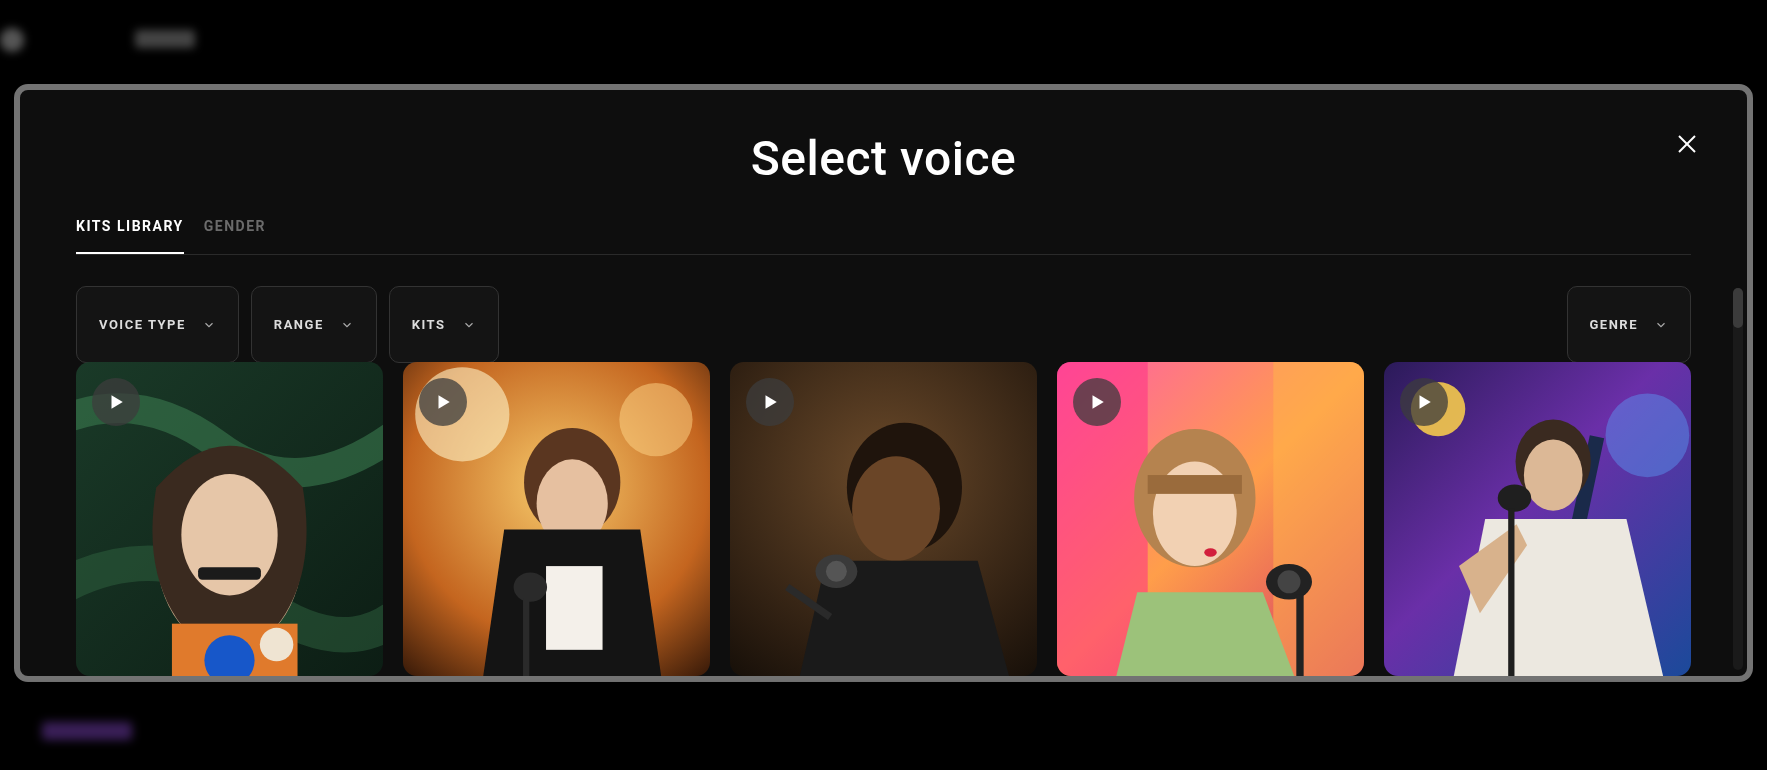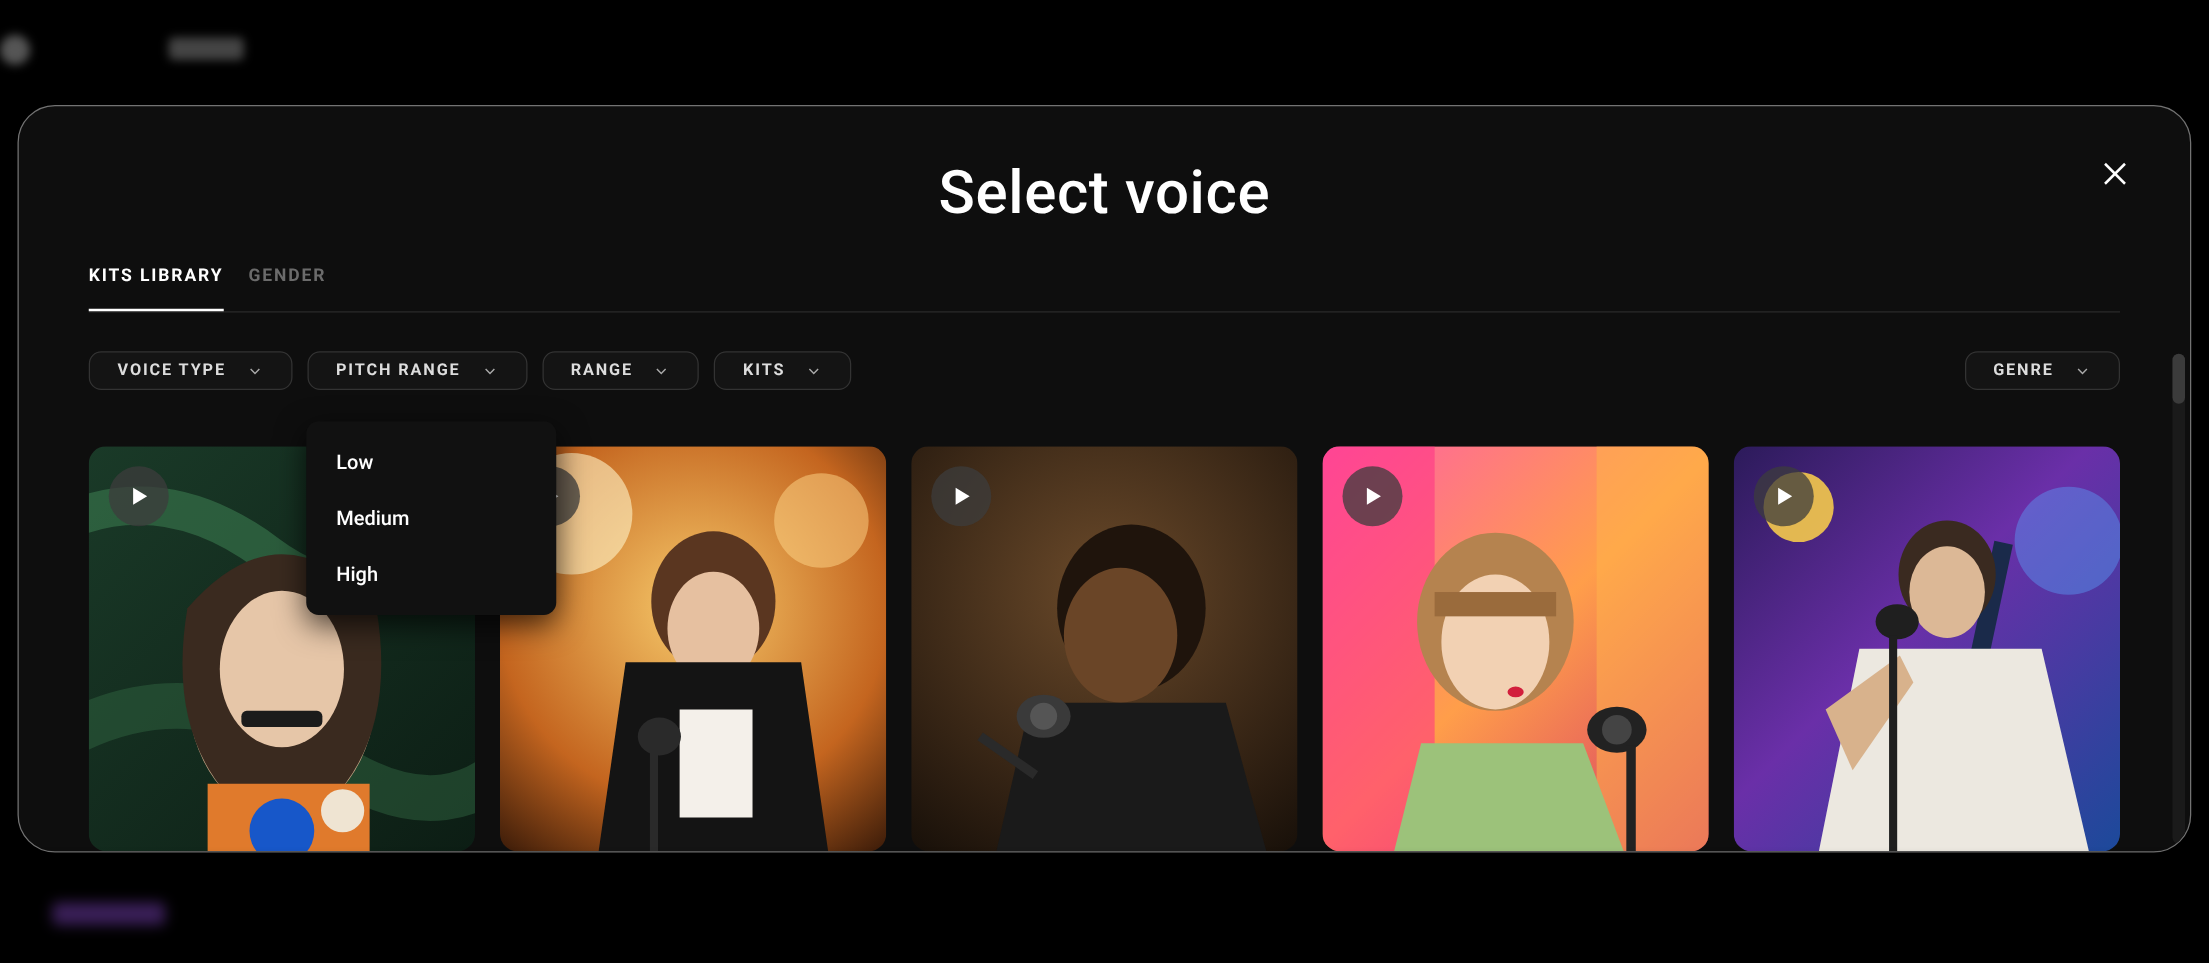--- a/index.html
+++ b/index.html
@@ -32,22 +32,22 @@
     background: #444;
     border-radius: 4px;
   }
   .modal {
     position: absolute;
     top: 84px;
     left: 14px;
     right: 14px;
     bottom: 88px;
     background: #0e0e0e;
-    border: 1px solid #737373;
-    border-radius: 30px;
+    border: 6px solid #737373;
+    border-radius: 14px;
     overflow: hidden;
     padding: 0;
   }
   .modal-title {
     position: absolute;
     top: 40px;
     left: 0; right: 0;
     text-align: center;
     font-size: 48px;
     font-weight: 500;
@@ -93,21 +93,21 @@
     left: 56px;
     right: 56px;
     display: flex;
     align-items: center;
     gap: 12px;
   }
   .filter-pill {
     display: flex;
     align-items: center;
     gap: 16px;
-    padding: 7px 22px;
+    padding: 30px 22px;
     border: 1px solid #333;
     background: #141414;
     border-radius: 10px;
     font-size: 13px;
     font-weight: 700;
     letter-spacing: 1.5px;
     color: #ddd;
     cursor: pointer;
     white-space: nowrap;
   }
@@ -227,28 +227,20 @@
   <div class="filters-row">
     <div class="filter-pill">
       <span>VOICE TYPE</span>
       <span class="chev">
         <svg width="14" height="14" viewBox="0 0 24 24" fill="none">
             <polyline points="6 9 12 15 18 9"></polyline>
           </svg>
       </span>
     </div>
     <div class="filter-pill">
-      <span>PITCH RANGE</span>
-      <span class="chev">
-        <svg width="14" height="14" viewBox="0 0 24 24" fill="none">
-            <polyline points="6 9 12 15 18 9"></polyline>
-          </svg>
-      </span>
-    </div>
-    <div class="filter-pill">
       <span>RANGE</span>
       <span class="chev">
         <svg width="14" height="14" viewBox="0 0 24 24" fill="none">
             <polyline points="6 9 12 15 18 9"></polyline>
           </svg>
       </span>
     </div>
     <div class="filter-pill">
       <span>KITS</span>
       <span class="chev">
@@ -261,25 +253,20 @@
     <div class="filter-pill">
       <span>GENRE</span>
       <span class="chev">
         <svg width="14" height="14" viewBox="0 0 24 24" fill="none">
             <polyline points="6 9 12 15 18 9"></polyline>
           </svg>
       </span>
     </div>
   </div>
 
-  <div class="dropdown">
-    <div class="dropdown-item">Low</div>
-    <div class="dropdown-item">Medium</div>
-    <div class="dropdown-item">High</div>
-  </div>
 
   <div class="grid">
 
     <div class="card">
       <svg class="art" viewBox="0 0 300 300" preserveAspectRatio="xMidYMid slice">
         <defs>
           <linearGradient id="g1" x1="0" y1="0" x2="1" y2="1">
             <stop offset="0%" stop-color="#1a3a28"></stop>
               <stop offset="100%" stop-color="#0c1d14"></stop>
           </linearGradient>

